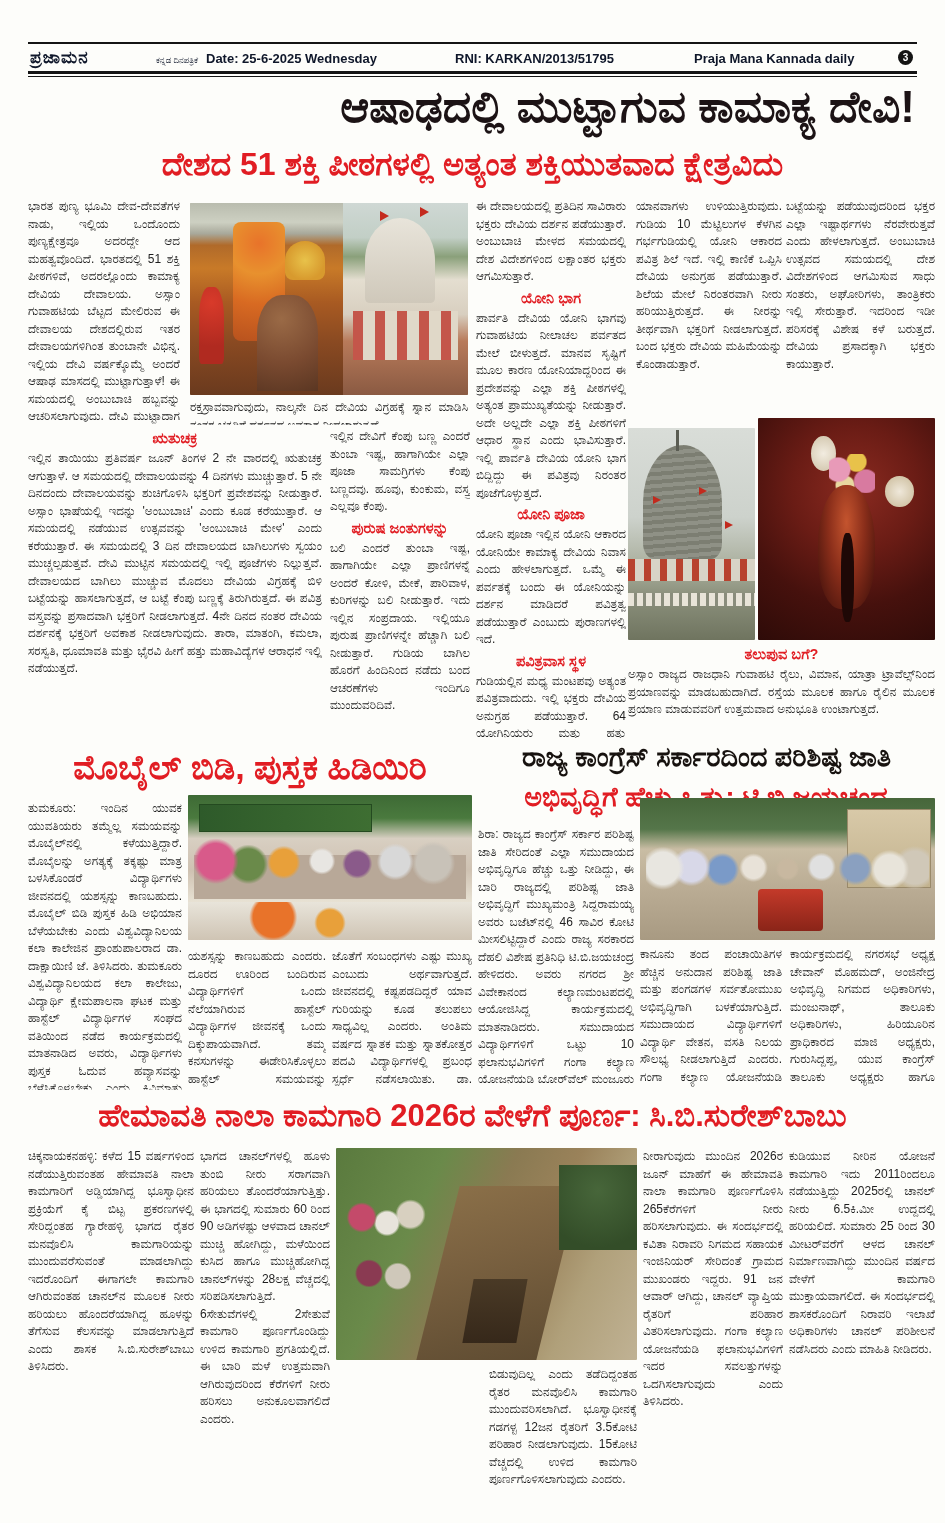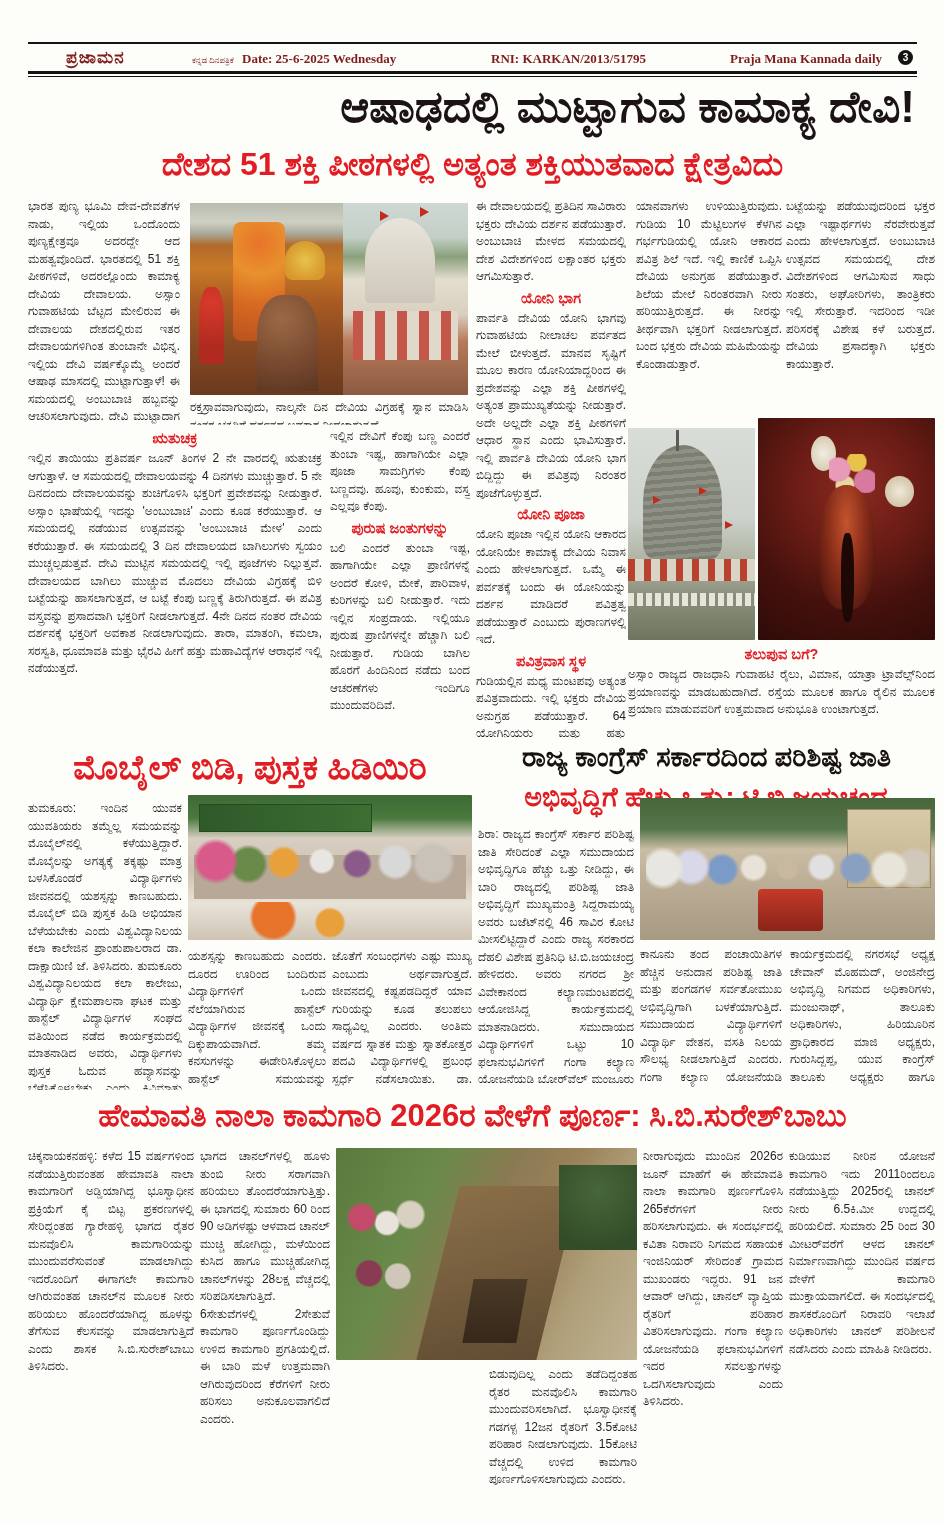--- a/index.html
+++ b/index.html
@@ -6,21 +6,21 @@
   #page{position:relative;width:945px;height:1523px;margin:0 auto;background:#fdfdfa;
         font-family:"Liberation Sans",sans-serif;overflow:hidden;}
   .abs{position:absolute;}
   .bt{font-size:12px;line-height:1.46;text-align:justify;color:#1e1e1e;overflow:hidden;}
   .colbox{position:absolute;overflow:hidden;}
   .subhead{color:#e11d23;font-weight:bold;font-size:14.5px;text-align:center;margin:4px 0 3px 0;}
   .headline-main{font-weight:bold;color:#1c1315;text-align:right;letter-spacing:0px;}
   .headline-red{font-weight:bold;color:#e11d23;text-align:center;}
   .headline-black{font-weight:bold;color:#17120f;text-align:center;}
   .photo{position:absolute;overflow:hidden;border-radius:1px;}
-  .mast{font-family:Liberation Serif, serif;font-weight:bold;color:#7f1d1d;margin-left:36px;}
+  .mast{font-family:Liberation Sans, sans-serif;font-weight:bold;color:#0f172a;}
   .pageno{display:inline-block;width:15px;height:15px;border-radius:50%;background:#141414;
           color:#fff;font-size:10px;line-height:15px;text-align:center;font-weight:bold;}
   .flag{position:absolute;width:0;height:0;border-style:solid;}
 </style>
 </head>
 <body>
 
 <div id="page">
 
   <div class="abs" style="left:28px;top:42px;width:889px;height:2px;background:#141414"></div>

